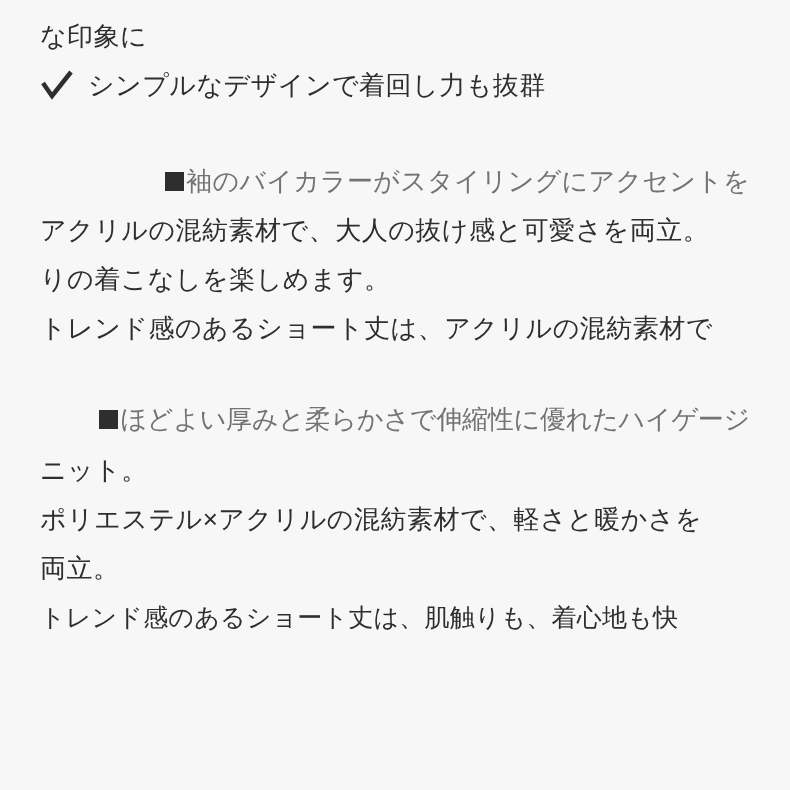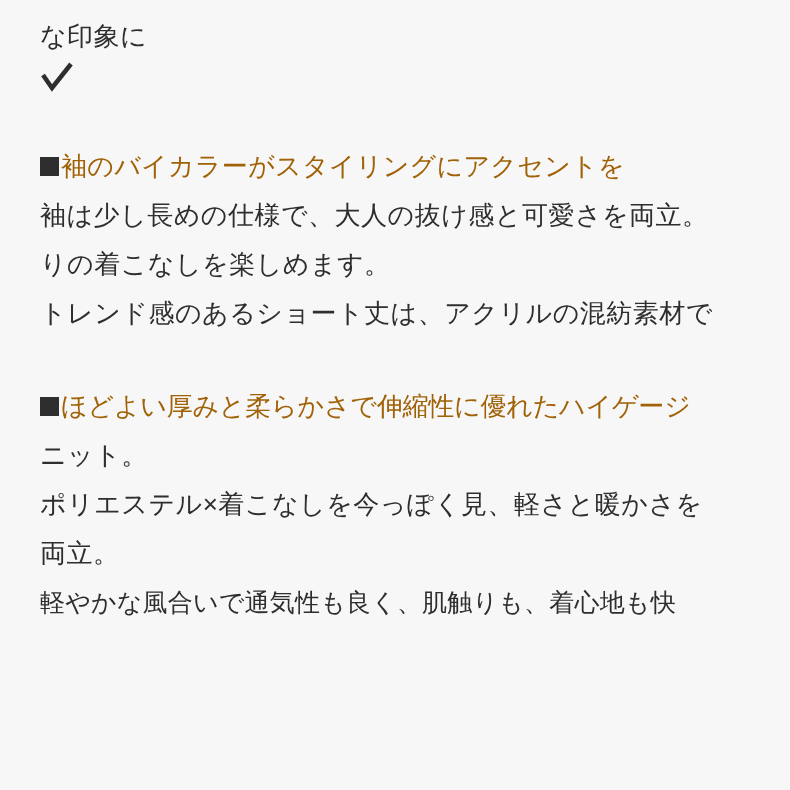--- a/index.html
+++ b/index.html
@@ -65,58 +65,61 @@
     height: 19px;
     background: #2e2e2e;
     margin-right: 2px;
     vertical-align: -1px;
   }
   .heading-line {
     font-size: 26px;
     line-height: 49px;
     letter-spacing: 0.3px;
     white-space: nowrap;
-    color: #a16207;
+    color: #737373;
+    text-align: right;
   }
   .tight {
     letter-spacing: -0.2px;
+    font-family: Liberation Mono, monospace;
   }
 </style>
 </head>
 <body>
 
 <div class="page">
 
   <div class="block">
     <div class="line">な印象に</div>
     <div class="check-line">
       <span class="check-icon">
         <svg width="34" height="34" viewBox="0 0 34 34">
           <path d="M3 14 L12 27 L31 3" fill="none" stroke="#2e2e2e" stroke-width="4.5" stroke-linecap="butt" stroke-linejoin="miter"></path>
         </svg>
       </span>
+      <span class="line">シンプルなデザインで着回し力も抜群</span>
     </div>
   </div>
 
   <div class="spacer-lg"></div>
 
   <div class="block">
     <div class="heading-line">
       <span class="marker"></span><span>袖のバイカラーがスタイリングにアクセントを</span>
     </div>
-    <div class="line">袖は少し長めの仕様で、大人の抜け感と可愛さを両立。</div>
+    <div class="line">アクリルの混紡素材で、大人の抜け感と可愛さを両立。</div>
     <div class="line">りの着こなしを楽しめます。</div>
     <div class="line">トレンド感のあるショート丈は、アクリルの混紡素材で</div>
   </div>
 
   <div class="spacer-md"></div>
 
   <div class="block">
     <div class="heading-line tight">
       <span class="marker"></span><span>ほどよい厚みと柔らかさで伸縮性に優れたハイゲージ</span>
     </div>
     <div class="line">ニット。</div>
-    <div class="line">ポリエステル×着こなしを今っぽく見、軽さと暖かさを</div>
+    <div class="line">ポリエステル×アクリルの混紡素材で、軽さと暖かさを</div>
     <div class="line">両立。</div>
-    <div class="line small">軽やかな風合いで通気性も良く、肌触りも、着心地も快</div>
+    <div class="line small">トレンド感のあるショート丈は、肌触りも、着心地も快</div>
   </div>
 
 </div>
 
 </body></html>

